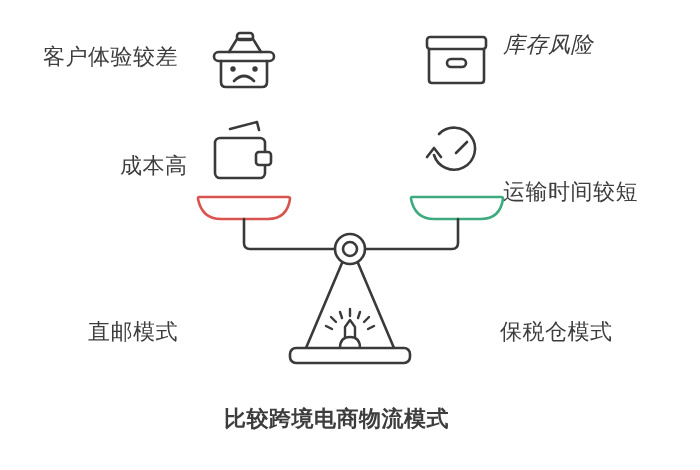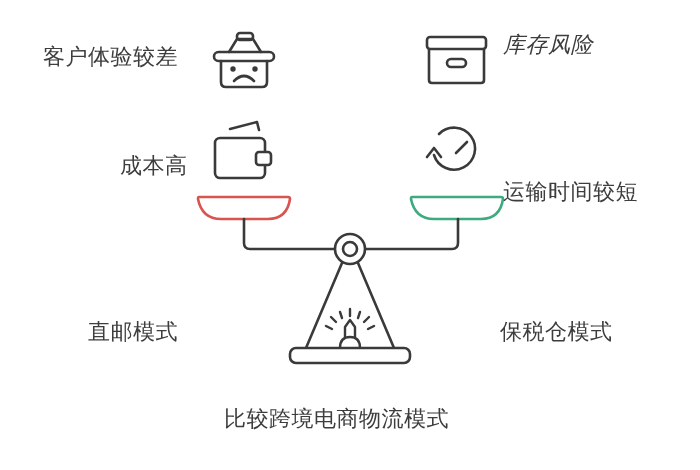--- a/index.html
+++ b/index.html
@@ -99,13 +99,13 @@
 </svg>
 
 <div class="label" style="left:43px; top:44px;">客户体验较差</div>
 <div class="label" style="left:120px; top:139px;margin-top:14px;">成本高</div>
 <div class="label" style="left:503px; top:32px;font-style:italic;">库存风险</div>
 <div class="label" style="left:503px; top:139px;margin-top:40px;">运输时间较短</div>
 
 <div class="label" style="left:88px; top:319px;">直邮模式</div>
 <div class="label" style="left:500px; top:319px;">保税仓模式</div>
 
-<div class="label" style="left:224px; top:406px;">比较跨境电商物流模式</div>
+<div class="label" style="left:224px; top:406px;font-weight:bold;">比较跨境电商物流模式</div>
 
 </body></html>

